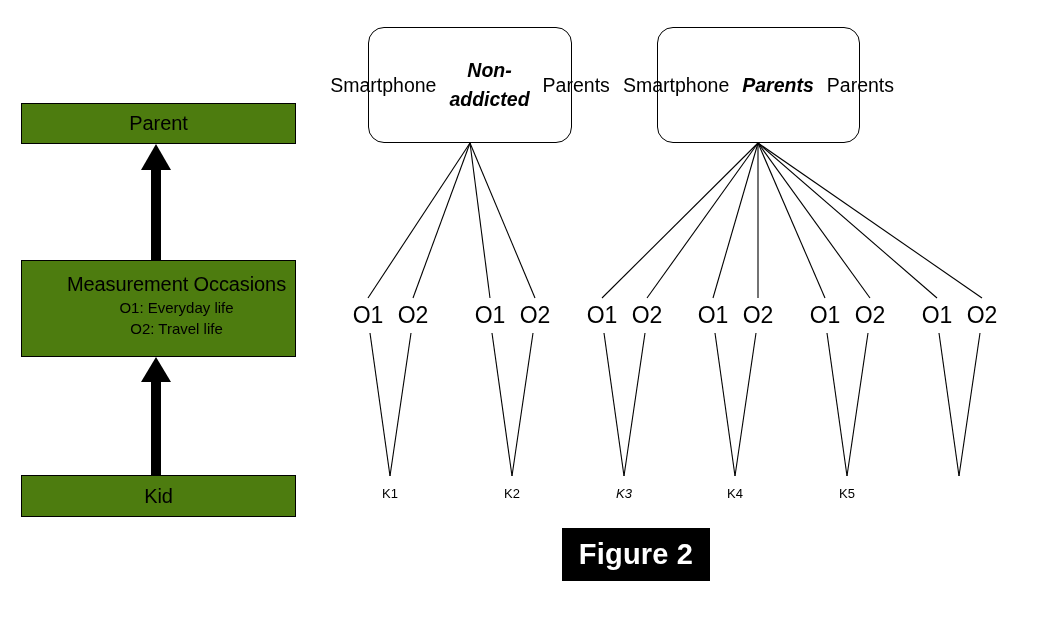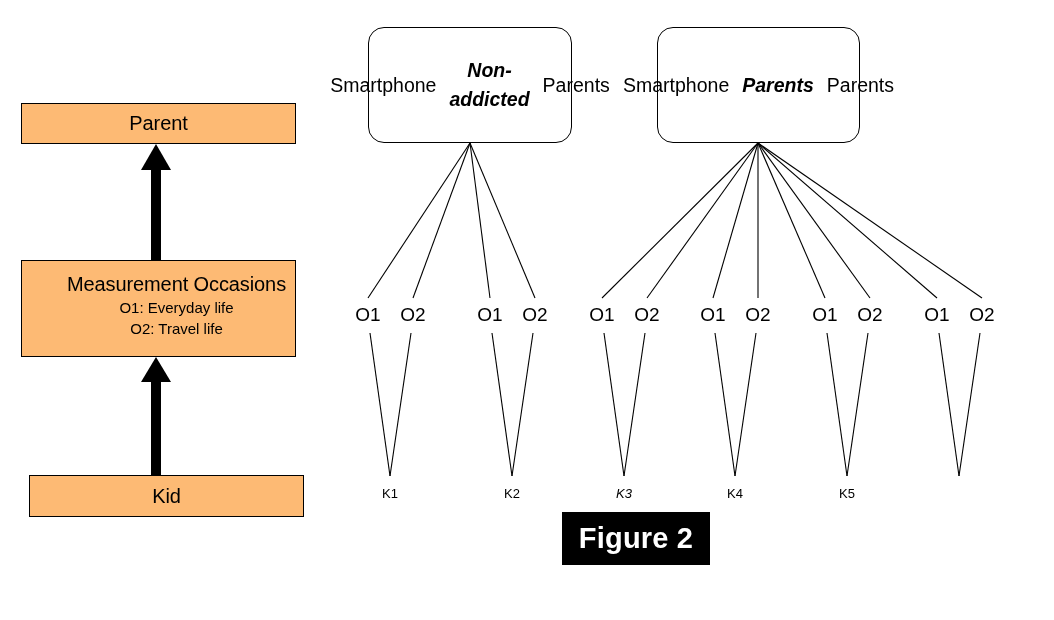--- a/index.html
+++ b/index.html
@@ -17,21 +17,21 @@
     width: 1054px;
     height: 620px;
     background: #ffffff;
     overflow: hidden;
   }
   
   .rect-box {
     position: absolute;
     box-sizing: border-box;
     border: 1.6px solid #000000;
-    background: #fdba74;
+    background: #4d7c0f;
     display: flex;
     flex-direction: column;
     align-items: center;
     justify-content: center;
     text-align: center;
   }
   #parent-box {
     left: 21px;
     top: 103px;
     width: 275px;
@@ -44,21 +44,20 @@
     height: 97px;
     justify-content: flex-start;
     padding-top: 11px;
     padding-left: 36px;
   }
   #kid-box {
     left: 21px;
     top: 475px;
     width: 275px;
     height: 42px;
-    margin-left: 8px;
   }
   .box-title {
     font-size: 20px;
     line-height: 25px;
     letter-spacing: -0.1px;
   }
   .box-sub {
     font-size: 15px;
     line-height: 21px;
   }
@@ -101,39 +100,39 @@
   .round-line {
     font-size: 19.5px;
   }
   .round-line.bold {
     font-weight: bold;
     font-style: italic;
   }
   
   .occ-label {
     position: absolute;
-    font-size: 19px;
+    font-size: 23px;
     line-height: 22px;
     text-align: center;
     width: 46px;
     white-space: nowrap;
   }
   .kid-label {
     position: absolute;
     font-size: 13px;
     line-height: 22px;
     text-align: center;
     width: 100px;
     white-space: nowrap;
   }
   
   #figure-caption {
     position: absolute;
     left: 562px;
-    top: 512px;
+    top: 528px;
     width: 148px;
     height: 53px;
     background: #000000;
     color: #ffffff;
     display: flex;
     align-items: center;
     justify-content: center;
     font-size: 29px;
     font-weight: bold;
     letter-spacing: 0.2px;

